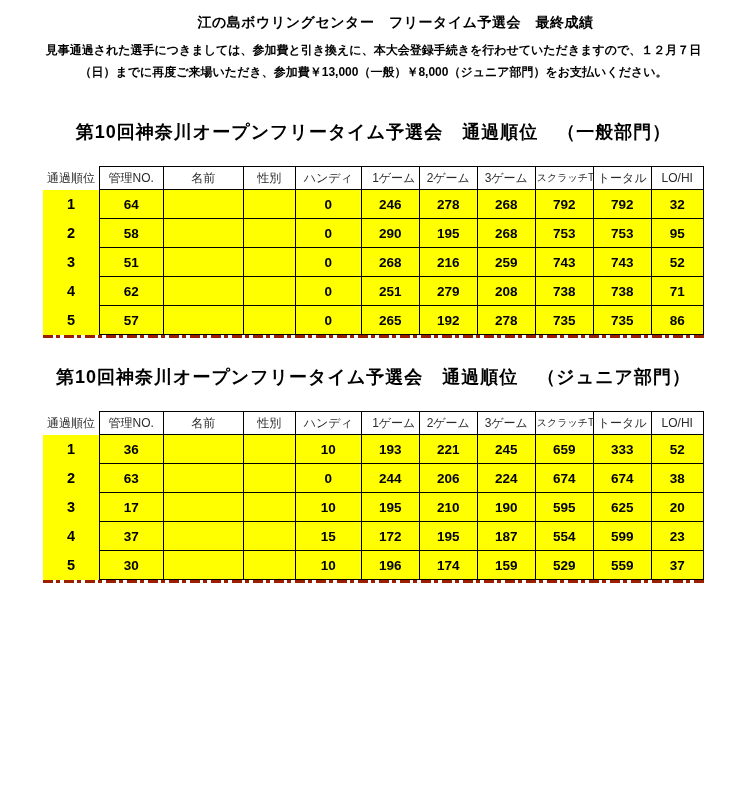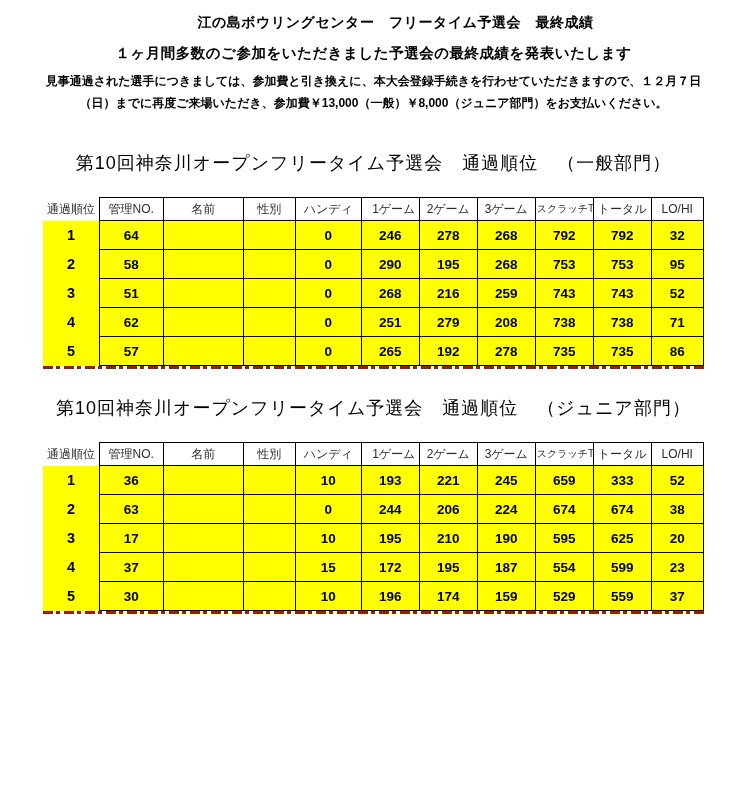--- a/index.html
+++ b/index.html
@@ -38,21 +38,21 @@
   .notice {
     margin-top: 7px;
     text-align: center;
     font-size: 12px;
     font-weight: bold;
     line-height: 1.85;
   }
   .section-title {
     text-align: center;
     font-size: 18px;
-    font-weight: normal;
+    font-weight: bold;
     letter-spacing: 1px;
   }
   .section-title.general { margin-top: 37px; }
   .section-title.junior  { margin-top: 27px; }
 
   table.results {
     margin: 0 auto;
     width: 660px;
     border-collapse: collapse;
     table-layout: fixed;
@@ -110,21 +110,20 @@
     font-size: 11.5px;
     font-weight: bold;
   }
 </style>
 </head>
 <body>
 
 <div class="page">
 
   <div class="title-sub1">江の島ボウリングセンター　フリータイム予選会　最終成績</div>
-  <div class="title-sub2">１ヶ月間多数のご参加をいただきました予選会の最終成績を発表いたします</div>
 
   <div class="notice">
     <div>見事通過された選手につきましては、参加費と引き換えに、本大会登録手続きを行わせていただきますので、１２月７日</div>
     <div>（日）までに再度ご来場いただき、参加費￥13,000（一般）￥8,000（ジュニア部門）をお支払いください。</div>
   </div>
 
   <div class="section-title general">第10回神奈川オープンフリータイム予選会　通過順位　（一般部門）</div>
 
   <table class="results first">
     <thead>

